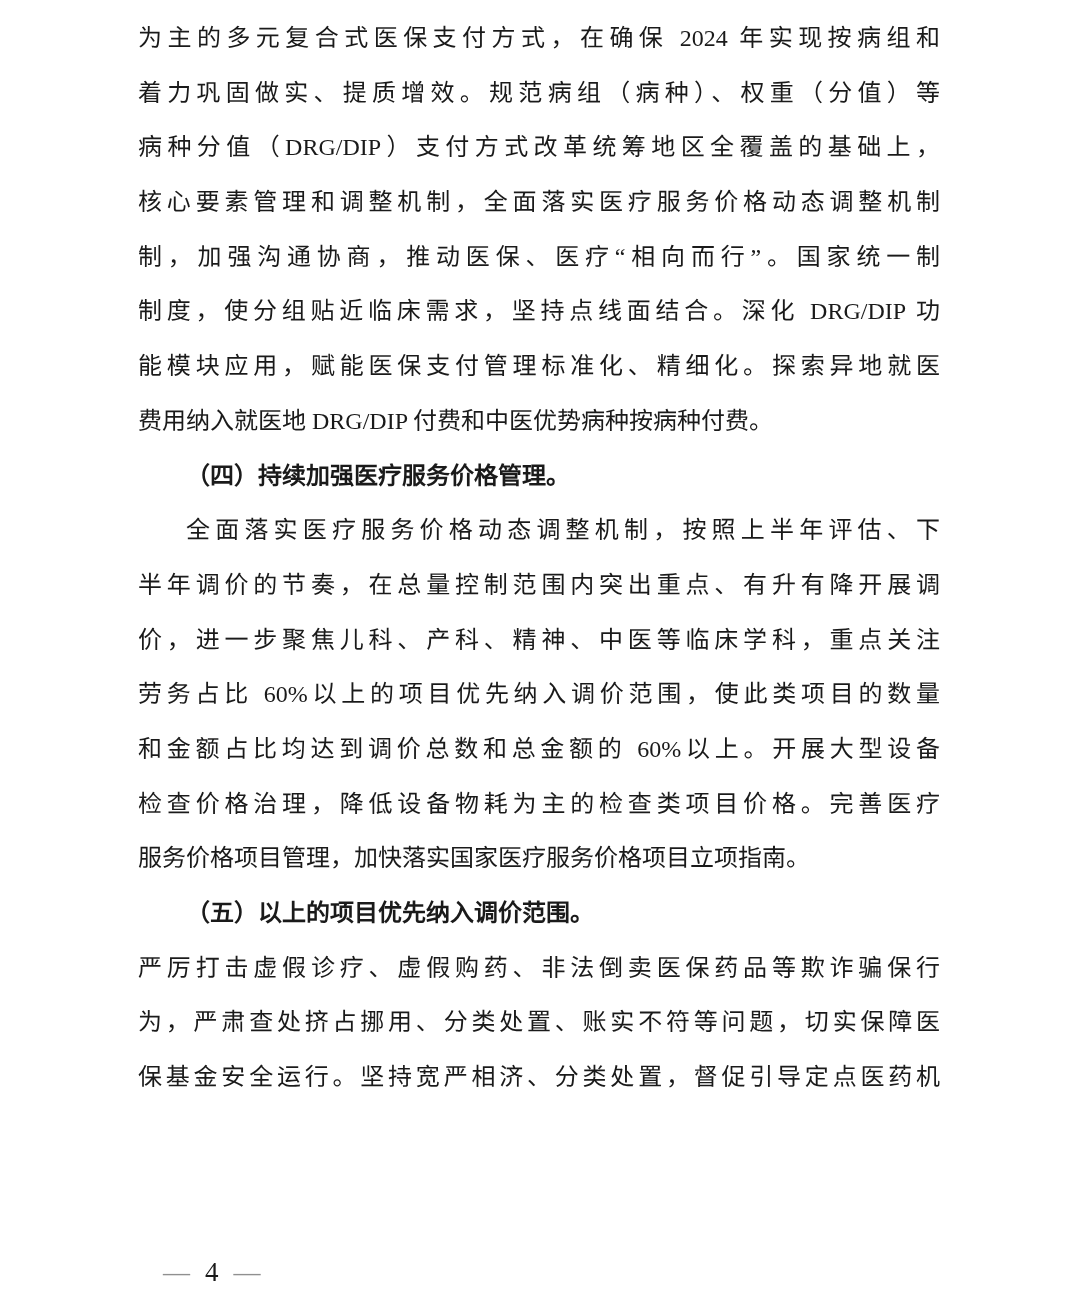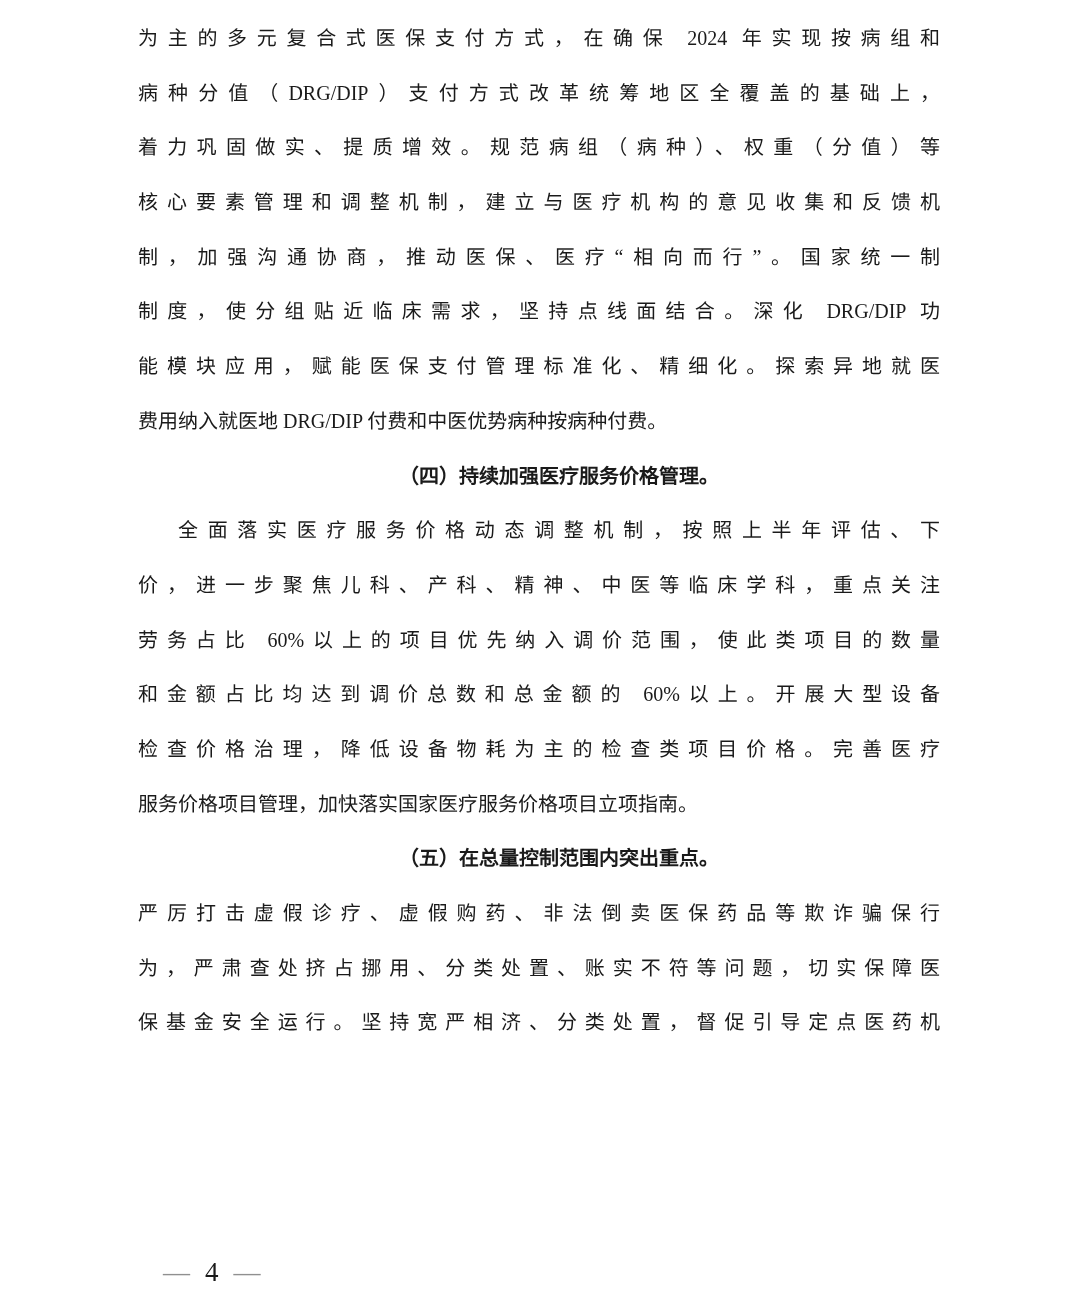--- a/index.html
+++ b/index.html
@@ -20,35 +20,34 @@
   }
   .text-block {
     position: absolute;
     left: 138px;
     top: 11px;
     width: 802px;
   }
   .line {
     height: 54.7px;
     line-height: 54.7px;
-    font-size: 20px;
+    font-size: 24px;
     color: var(--text-color, #1a1a1a);
     white-space: normal;
     overflow: visible;
     font-family: Liberation Serif, serif;
   }
   
   .line.fill {
     text-align: justify;
     text-align-last: justify;
   }
   
   .line.ind {
     text-indent: 2em;
-    text-align: center;
   }
   
   .line.hd {
     font-weight: 700;
   }
   .page-footer {
     position: absolute;
     left: 163px;
     top: 1247px;
     height: 50px;
@@ -65,35 +64,36 @@
     color: var(--text-color, #1a1a1a);
     padding: 0 2px;
   }
 </style>
 </head>
 <body>
 
 <main class="page">
   <section class="text-block" id="text-block">
       <div class="line fill">为主的多元复合式医保支付方式，在确保 2024 年实现按病组和</div>
+      <div class="line fill">着力巩固做实、提质增效。规范病组（病种）、权重（分值）等</div>
       <div class="line fill">病种分值（DRG/DIP）支付方式改革统筹地区全覆盖的基础上，</div>
-      <div class="line fill">着力巩固做实、提质增效。规范病组（病种）、权重（分值）等</div>
-      <div class="line fill">核心要素管理和调整机制，建立与医疗机构的意见收集和反馈机</div>
+      <div class="line fill">核心要素管理和调整机制，全面落实医疗服务价格动态调整机制</div>
       <div class="line fill">制，加强沟通协商，推动医保、医疗“相向而行”。国家统一制</div>
       <div class="line fill">制度，使分组贴近临床需求，坚持点线面结合。深化 DRG/DIP 功</div>
       <div class="line fill">能模块应用，赋能医保支付管理标准化、精细化。探索异地就医</div>
       <div class="line">费用纳入就医地 DRG/DIP 付费和中医优势病种按病种付费。</div>
       <div class="line ind hd">（四）持续加强医疗服务价格管理。</div>
       <div class="line fill ind">全面落实医疗服务价格动态调整机制，按照上半年评估、下</div>
+      <div class="line fill">半年调价的节奏，在总量控制范围内突出重点、有升有降开展调</div>
       <div class="line fill">价，进一步聚焦儿科、产科、精神、中医等临床学科，重点关注</div>
       <div class="line fill">劳务占比 60%以上的项目优先纳入调价范围，使此类项目的数量</div>
       <div class="line fill">和金额占比均达到调价总数和总金额的 60%以上。开展大型设备</div>
       <div class="line fill">检查价格治理，降低设备物耗为主的检查类项目价格。完善医疗</div>
       <div class="line">服务价格项目管理，加快落实国家医疗服务价格项目立项指南。</div>
-      <div class="line ind hd">（五）在总量控制范围内突出重点。</div>
+      <div class="line ind hd">（五）以上的项目优先纳入调价范围。</div>
       <div class="line fill">严厉打击虚假诊疗、虚假购药、非法倒卖医保药品等欺诈骗保行</div>
       <div class="line fill">为，严肃查处挤占挪用、分类处置、账实不符等问题，切实保障医</div>
       <div class="line fill">保基金安全运行。坚持宽严相济、分类处置，督促引导定点医药机</div>
     </section>
   <footer class="page-footer">
     <span class="dash">—</span>
     <span class="pnum">4</span>
     <span class="dash">—</span>
   </footer>
 </main>

